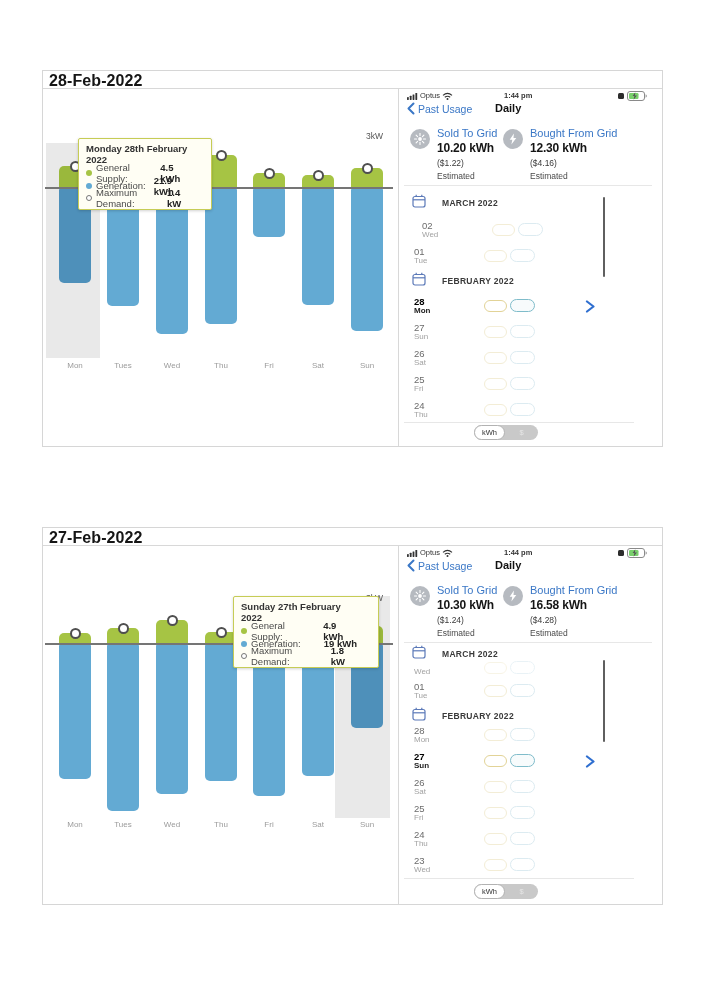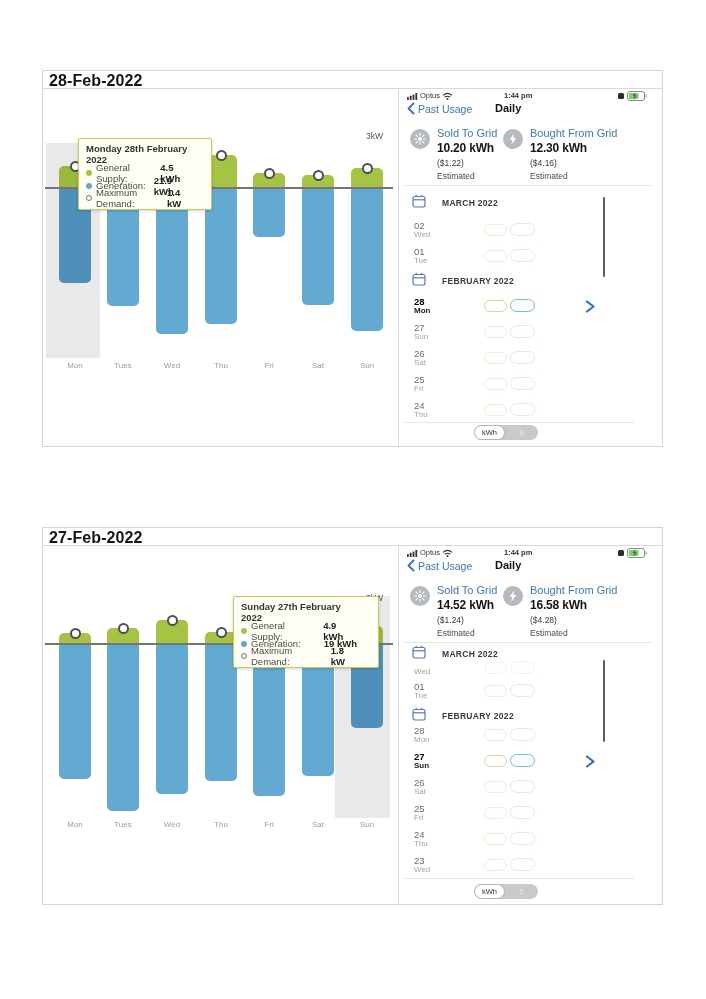--- a/index.html
+++ b/index.html
@@ -225,21 +225,21 @@
           <div class="hsep" style="position: absolute; left: 4px; top: 96px; width: 248px;"></div>
           <div class="m-row" style="position: absolute; left: 0px; top: 102px; height: 26px;">
             <span class="cal-ic"><span style="display: inline-block; width: 14px; height: 14px; line-height: 0;"><svg width="14" height="14" viewBox="0 0 14 14">
                   <rect x="1" y="2.5" width="12" height="10.5" rx="2" fill="none" stroke="#5b79b8" stroke-width="1.2"></rect>
                   <line x1="1" y1="5.8" x2="13" y2="5.8" stroke="#5b79b8" stroke-width="1.2"></line>
                   <line x1="4.2" y1="0.8" x2="4.2" y2="3" stroke="#5b79b8" stroke-width="1.2"></line>
                   <line x1="9.8" y1="0.8" x2="9.8" y2="3" stroke="#5b79b8" stroke-width="1.2"></line>
                 </svg></span></span>
             <span class="m-label">MARCH 2022</span>
           </div>
-          <div class="d-row" style="position: absolute; left: 0px; top: 128px; width: 210px; height: 26px;">
+          <div class="d-row" style="position: absolute; left: 8px; top: 128px; width: 210px; height: 26px;">
             <span class="d-num" style="top: 3px;">02</span>
             <span class="d-wd" style="top: 13px;">Wed</span>
             <span class="pill y" style="position: absolute; top: 7px;"></span>
             <span class="pill b" style="position: absolute; top: 6px;"></span>
           </div>
           <div class="d-row" style="position: absolute; left: 0px; top: 154px; width: 210px; height: 26px;">
             <span class="d-num" style="top: 3px;">01</span>
             <span class="d-wd" style="top: 13px;">Tue</span>
             <span class="pill y" style="position: absolute; top: 7px;"></span>
             <span class="pill b" style="position: absolute; top: 6px;"></span>
@@ -394,21 +394,21 @@
                     <line x1="9.4" y1="6" x2="11.5" y2="6"></line>
                     <line x1="2.1" y1="2.1" x2="3.6" y2="3.6"></line>
                     <line x1="8.4" y1="8.4" x2="9.9" y2="9.9"></line>
                     <line x1="9.9" y1="2.1" x2="8.4" y2="3.6"></line>
                     <line x1="3.6" y1="8.4" x2="2.1" y2="9.9"></line>
                   </g>
                 </svg></span>
             </div>
             <div>
               <div class="stat-label">Sold To Grid</div>
-              <div class="stat-value">14.52 kWh</div>
+              <div class="stat-value">10.30 kWh</div>
               <div class="stat-cost">($1.24)</div>
               <div class="stat-note">Estimated</div>
             </div>
           </div>
           <div class="stat" style="left: 103px;">
             <div class="stat-icon">
               <span style="display: inline-block; width: 12px; height: 12px; line-height: 0;"><svg width="12" height="12" viewBox="0 0 12 12">
                   <path d="M6.9 0.6 L2.7 6.7 H5.3 L4.4 11.4 L9.3 5.1 H6.5 Z" fill="#fff"></path>
                 </svg></span>
             </div>

